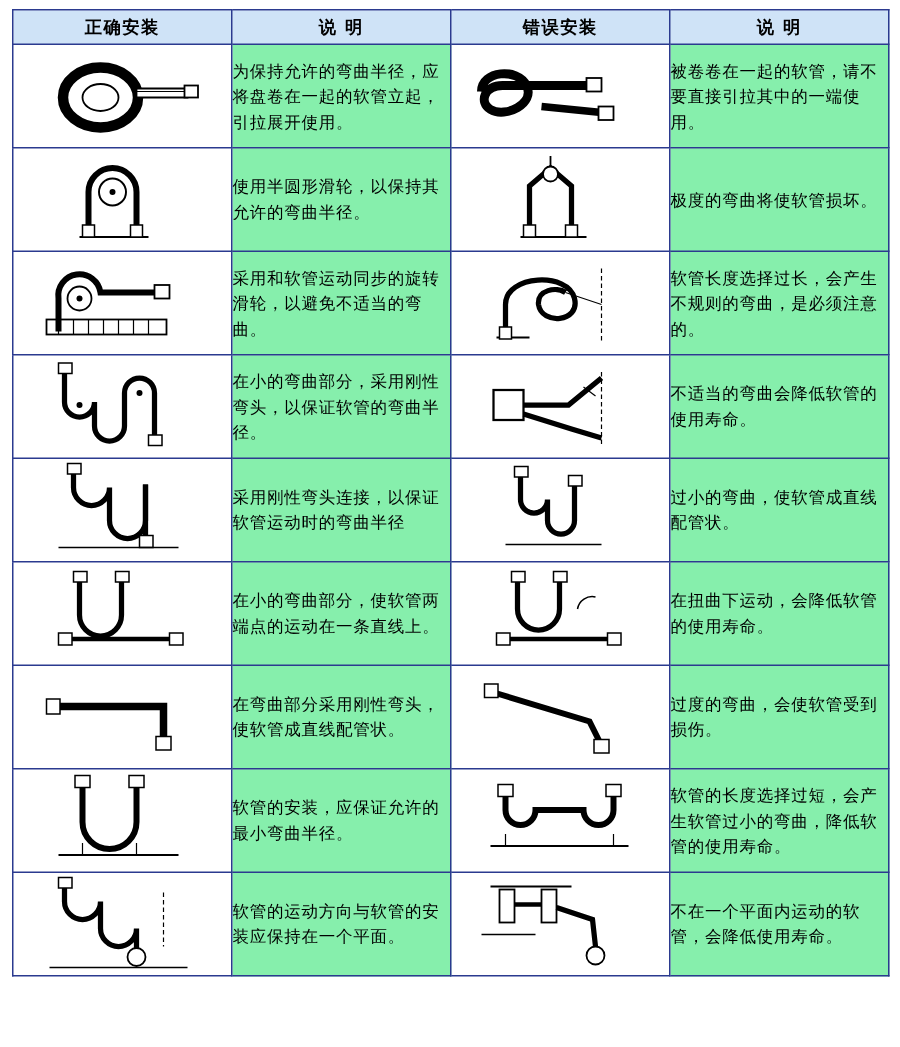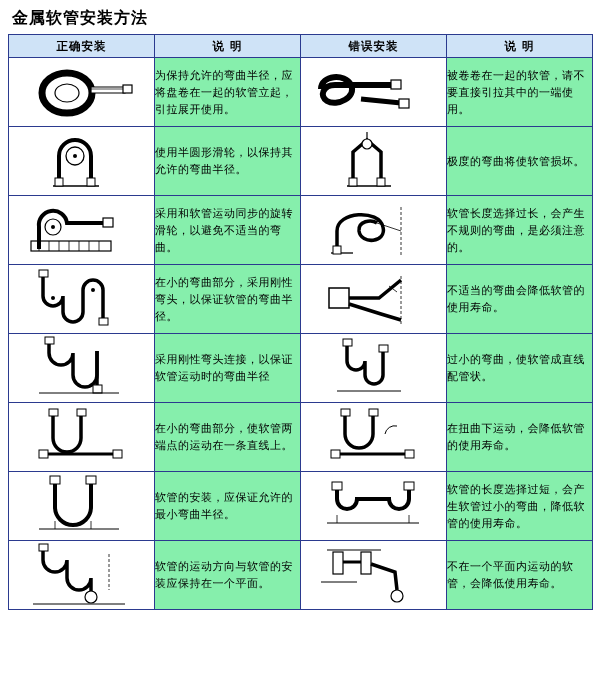--- a/index.html
+++ b/index.html
@@ -67,21 +67,20 @@
     width: 144px;
     height: 66px;
     display: block;
   }
   .fig svg { display: block; }
 </style>
 </head>
 <body>
 
 <div class="page">
-  <div class="doc-title">金属软管安装方法</div>
 
   <table class="main">
     <colgroup>
       <col class="c-img">
         <col class="c-txt">
         <col class="c-img">
         <col class="c-txt">
     </colgroup>
     <thead>
       <tr>
@@ -261,20 +260,43 @@
               <line x1="34" y1="50" x2="108" y2="50" stroke="#000" stroke-width="3"></line>
               <rect x="30" y="46" width="9" height="8" fill="#fff" stroke="#000" stroke-width="1"></rect>
               <rect x="104" y="46" width="9" height="8" fill="#fff" stroke="#000" stroke-width="1"></rect>
               <path d="M84 30 A10 10 0 0 1 96 22" fill="none" stroke="#000" stroke-width="1"></path>
             </svg>
           </span>
         </td>
         <td class="txt-cell">在扭曲下运动，会降低软管的使用寿命。</td>
       </tr>
 
+      <tr>
+        <td class="img-cell">
+          <span class="fig">
+            <svg class="fig" viewBox="0 0 144 66" xmlns="http://www.w3.org/2000/svg">
+              <path d="M26 26 L100 26 L100 48" fill="none" stroke="#000" stroke-width="5"></path>
+              <path d="M26 26 L100 26 L100 48" fill="none" stroke="#000" stroke-width="0.8"></path>
+              <rect x="22" y="21" width="9" height="10" fill="#fff" stroke="#000" stroke-width="1"></rect>
+              <rect x="95" y="46" width="10" height="9" fill="#fff" stroke="#000" stroke-width="1"></rect>
+            </svg>
+          </span>
+        </td>
+        <td class="txt-cell">在弯曲部分采用刚性弯头，使软管成直线配管状。</td>
+        <td class="img-cell">
+          <span class="fig">
+            <svg class="fig" viewBox="0 0 144 66" xmlns="http://www.w3.org/2000/svg">
+              <path d="M26 16 L92 36 L100 52" fill="none" stroke="#000" stroke-width="4"></path>
+              <rect x="22" y="11" width="9" height="9" fill="#fff" stroke="#000" stroke-width="1"></rect>
+              <rect x="95" y="48" width="10" height="9" fill="#fff" stroke="#000" stroke-width="1"></rect>
+            </svg>
+          </span>
+        </td>
+        <td class="txt-cell">过度的弯曲，会使软管受到损伤。</td>
+      </tr>
 
       <tr>
         <td class="img-cell">
           <span class="fig">
             <svg class="fig" viewBox="0 0 144 66" xmlns="http://www.w3.org/2000/svg">
               <path d="M46 8 L46 34 A18 18 0 0 0 82 34 L82 8" fill="none" stroke="#000" stroke-width="4"></path>
               <rect x="41" y="3" width="10" height="8" fill="#fff" stroke="#000" stroke-width="1"></rect>
               <rect x="77" y="3" width="10" height="8" fill="#fff" stroke="#000" stroke-width="1"></rect>
               <line x1="30" y1="56" x2="110" y2="56" stroke="#000" stroke-width="1.2"></line>
               <line x1="46" y1="56" x2="46" y2="48" stroke="#000" stroke-width="0.8"></line>

